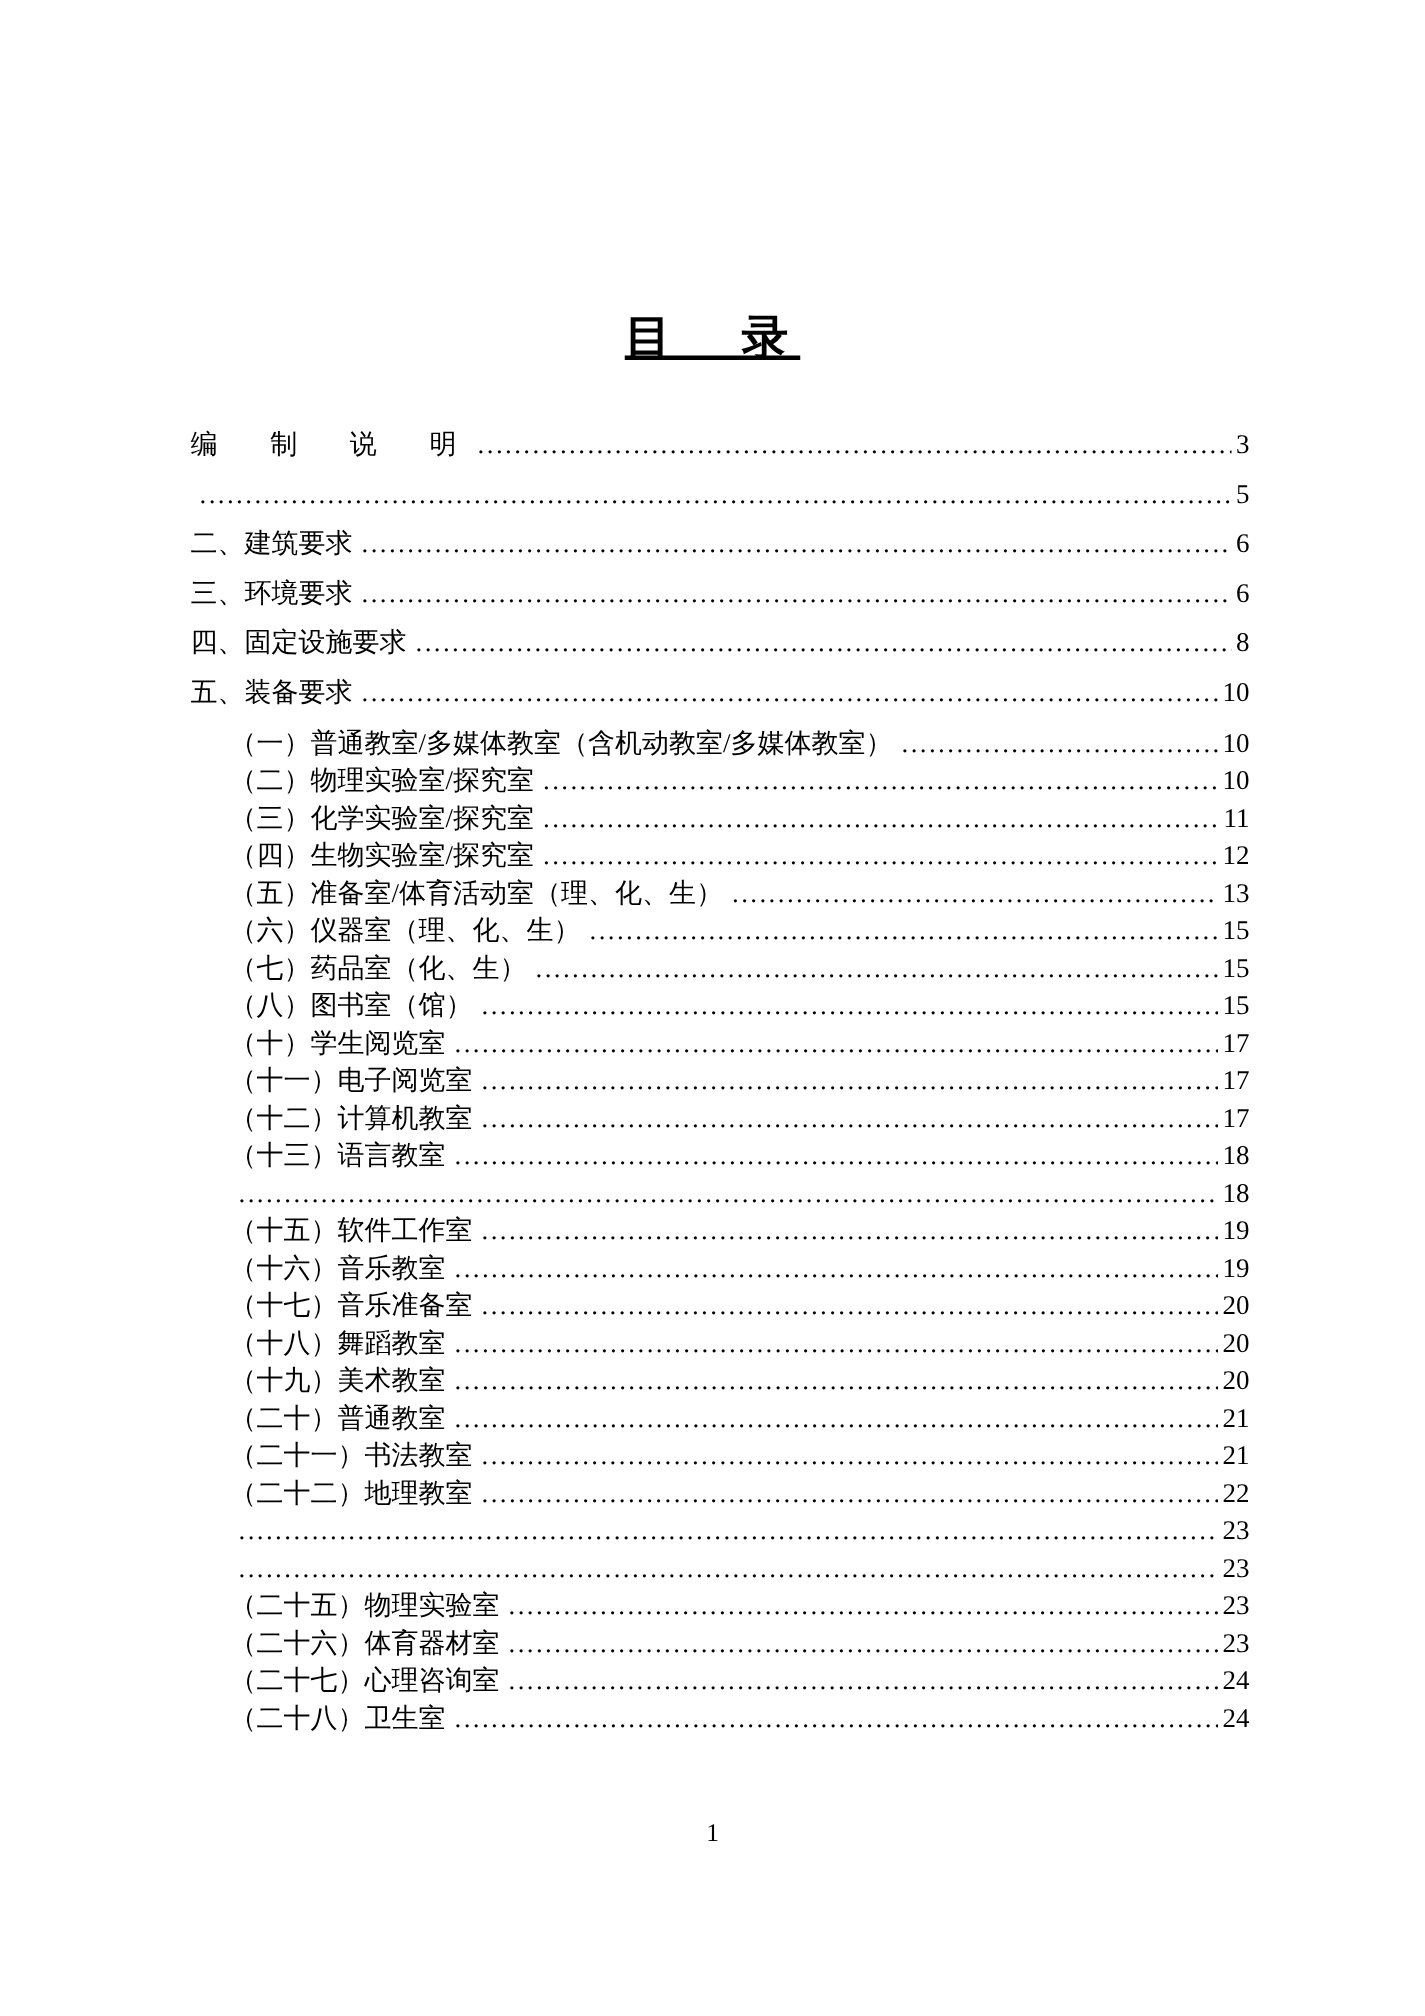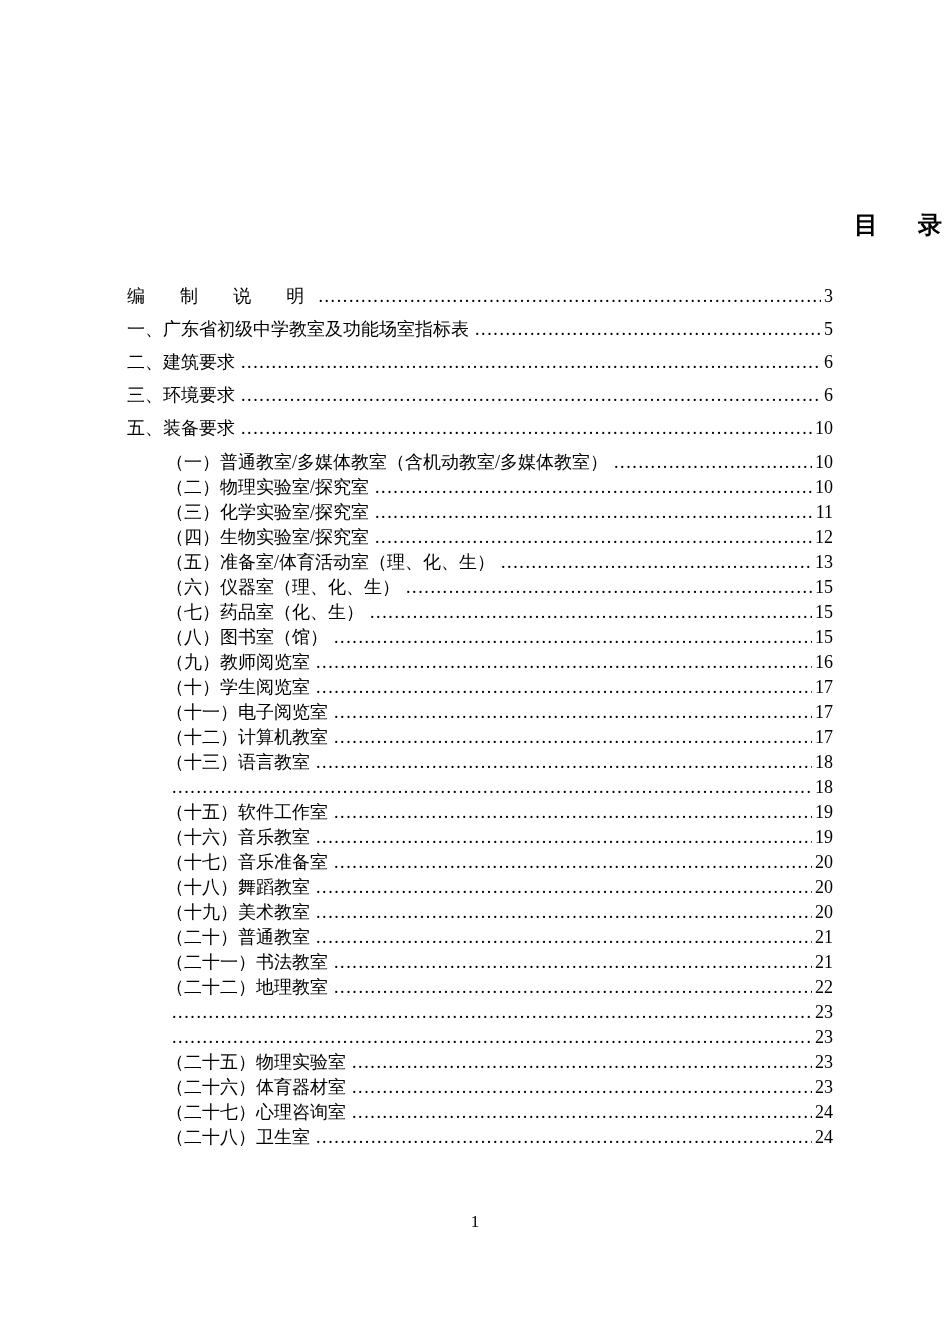--- a/index.html
+++ b/index.html
@@ -15,46 +15,47 @@
     color: #000000;
     font-family: "Liberation Serif", "DejaVu Serif", serif;
     overflow: hidden;
   }
   .doc-title {
     position: absolute;
     top: 204px;
     left: 0;
     width: 100%;
     margin: 0;
-    text-align: right;
-    font-size: 24px;
+    text-align: center;
+    font-size: 31px;
     font-weight: bold;
     letter-spacing: 8px;
     line-height: 42px;
+    text-decoration: underline;
   }
   .toc {
     position: absolute;
     top: 280px;
     left: 127px;
     width: 706px;
   }
   .row {
     display: flex;
     align-items: baseline;
     font-size: 18px;
   }
   .row.level-0 {
     height: 33px;
     line-height: 33px;
     justify-content: flex-end;
   }
   .row.level-1 {
     height: 25px;
     line-height: 25px;
-    margin-left: 39px;
+    margin-left: 26px;
   }
   .row.first-sub {
     margin-top: 5px;
   }
   .label {
     white-space: nowrap;
     flex: 0 0 auto;
   }
   .row.spread .label {
     letter-spacing: 1.95em;
@@ -93,33 +94,37 @@
   <h1 class="doc-title">目　录</h1>
 
   <div class="toc" id="toc-list">
 
   <div class="row level-0 spread">
         <span class="label">编制说明</span>
         <span class="dots"></span>
         <span class="num">3</span>
       </div>
       <div class="row level-0">
-        <span class="label">一、广东省初级中学教室及功能场室指标表</span>
         <span class="dots"></span>
         <span class="num">5</span>
       </div>
       <div class="row level-0">
         <span class="label">二、建筑要求</span>
         <span class="dots"></span>
         <span class="num">6</span>
       </div>
       <div class="row level-0">
         <span class="label">三、环境要求</span>
         <span class="dots"></span>
         <span class="num">6</span>
+      </div>
+      <div class="row level-0">
+        <span class="label">四、固定设施要求</span>
+        <span class="dots"></span>
+        <span class="num">8</span>
       </div>
       <div class="row level-0">
         <span class="label">五、装备要求</span>
         <span class="dots"></span>
         <span class="num">10</span>
       </div>
       <div class="row level-1 first-sub">
         <span class="label">（一）普通教室/多媒体教室（含机动教室/多媒体教室）</span>
         <span class="dots"></span>
         <span class="num">10</span>
@@ -153,25 +158,20 @@
         <span class="label">（七）药品室（化、生）</span>
         <span class="dots"></span>
         <span class="num">15</span>
       </div>
       <div class="row level-1">
         <span class="label">（八）图书室（馆）</span>
         <span class="dots"></span>
         <span class="num">15</span>
       </div>
       <div class="row level-1">
-        <span class="label">（九）教师阅览室</span>
-        <span class="dots"></span>
-        <span class="num">16</span>
-      </div>
-      <div class="row level-1">
         <span class="label">（十）学生阅览室</span>
         <span class="dots"></span>
         <span class="num">17</span>
       </div>
       <div class="row level-1">
         <span class="label">（十一）电子阅览室</span>
         <span class="dots"></span>
         <span class="num">17</span>
       </div>
       <div class="row level-1">

